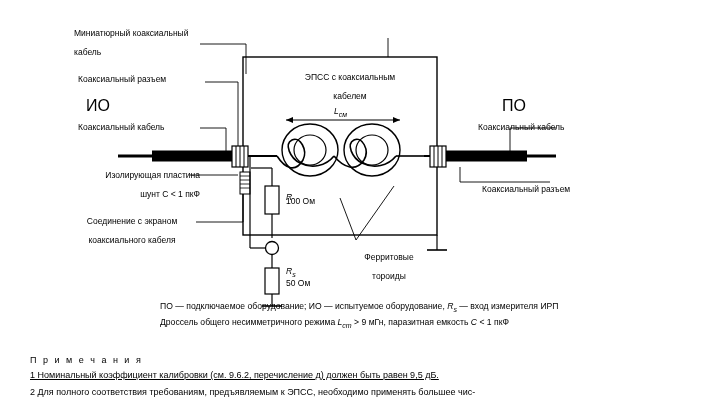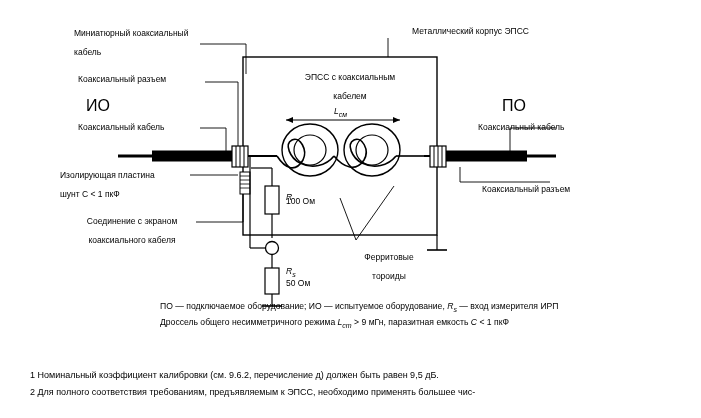--- a/index.html
+++ b/index.html
@@ -129,29 +129,28 @@
       <path d="M356,240 L340,198" stroke-width="0.9"></path>
       <path d="M356,240 L394,186" stroke-width="0.9"></path>
       <path d="M550,182 L460,182 L460,167" stroke-width="0.9"></path>
       <path d="M556,128 L510,128 L510,151" stroke-width="0.9"></path>
     </g>
   </svg>
 
   <div class="lbl" style="left:74px; top:24px; width:130px; text-align:left;">Миниатюрный коаксиальный
 кабель</div>
 
-  <div class="lbl" style="left:412px; top:22px; width:200px;">Металлический корпус ЭПСС</div>
 
   <div class="lbl" style="left:78px; top:70px; width:130px;">Коаксиальный разъем</div>
 
   <div class="lbl big" style="left:86px; top:96px;">ИО</div>
 
   <div class="lbl" style="left:78px; top:118px; width:130px;">Коаксиальный кабель</div>
 
-  <div class="lbl" style="left:60px; top:166px; width:140px; text-align:left;">Изолирующая пластина
+  <div class="lbl" style="left:60px; top:166px; width:140px; text-align:right;">Изолирующая пластина
 шунт C &lt; 1 пкФ</div>
 
   <div class="lbl" style="left:280px; top:68px; width:140px; text-align:center;">ЭПСС с коаксиальным
 кабелем</div>
 
   <div class="lbl" style="left:62px; top:212px; width:140px; text-align:center;">Соединение с экраном
 коаксиального кабеля</div>
 
   <div class="lbl ital" style="left:334px; top:102px;"><span>L</span><span class="sub">см</span></div>
 
@@ -167,16 +166,17 @@
   <div class="lbl ital" style="left:286px; top:188px;">R</div>
   <div class="lbl" style="left:286px; top:192px;">100 Ом</div>
 
   <div class="lbl ital" style="left:286px; top:262px;"><span>R</span><span class="sub">s</span></div>
   <div class="lbl" style="left:286px; top:274px;">50 Ом</div>
 
   <div class="legend" style="left:160px; top:300px; width:470px;"><span>ПО — подключаемое оборудование; ИО — испытуемое оборудование, </span><span class="ital">R</span><span class="sub ital">s</span><span> — вход измерителя ИРП</span></div>
 
   <div class="legend" style="left:160px; top:316px; width:490px;"><span>Дроссель  общего  несимметричного  режима  </span><span class="ital">L</span><span class="sub ital">ст</span><span> &gt; 9 мГн,  паразитная  емкость </span><span class="ital">C</span><span> &lt; 1 пкФ</span></div>
 
-  <div class="notes" style="left:30px; top:369px; width:660px;">1 Номинальный коэффициент калибровки (см. 9.6.2, перечисление д) должен быть равен 9,5 дБ.</div>
+  <div class="notes notes-title" style="left:30px; top:354px;">П р и м е ч а н и я</div>
+  <div class="notes" style="left:30px; top:369px; width:660px;text-decoration:underline;">1 Номинальный коэффициент калибровки (см. 9.6.2, перечисление д) должен быть равен 9,5 дБ.</div>
   <div class="notes" style="left:30px; top:386px; width:670px;">2 Для полного соответствия требованиям, предъявляемым к ЭПСС, необходимо применять большее чис-</div>
 
 </div>
 
 </body></html>

